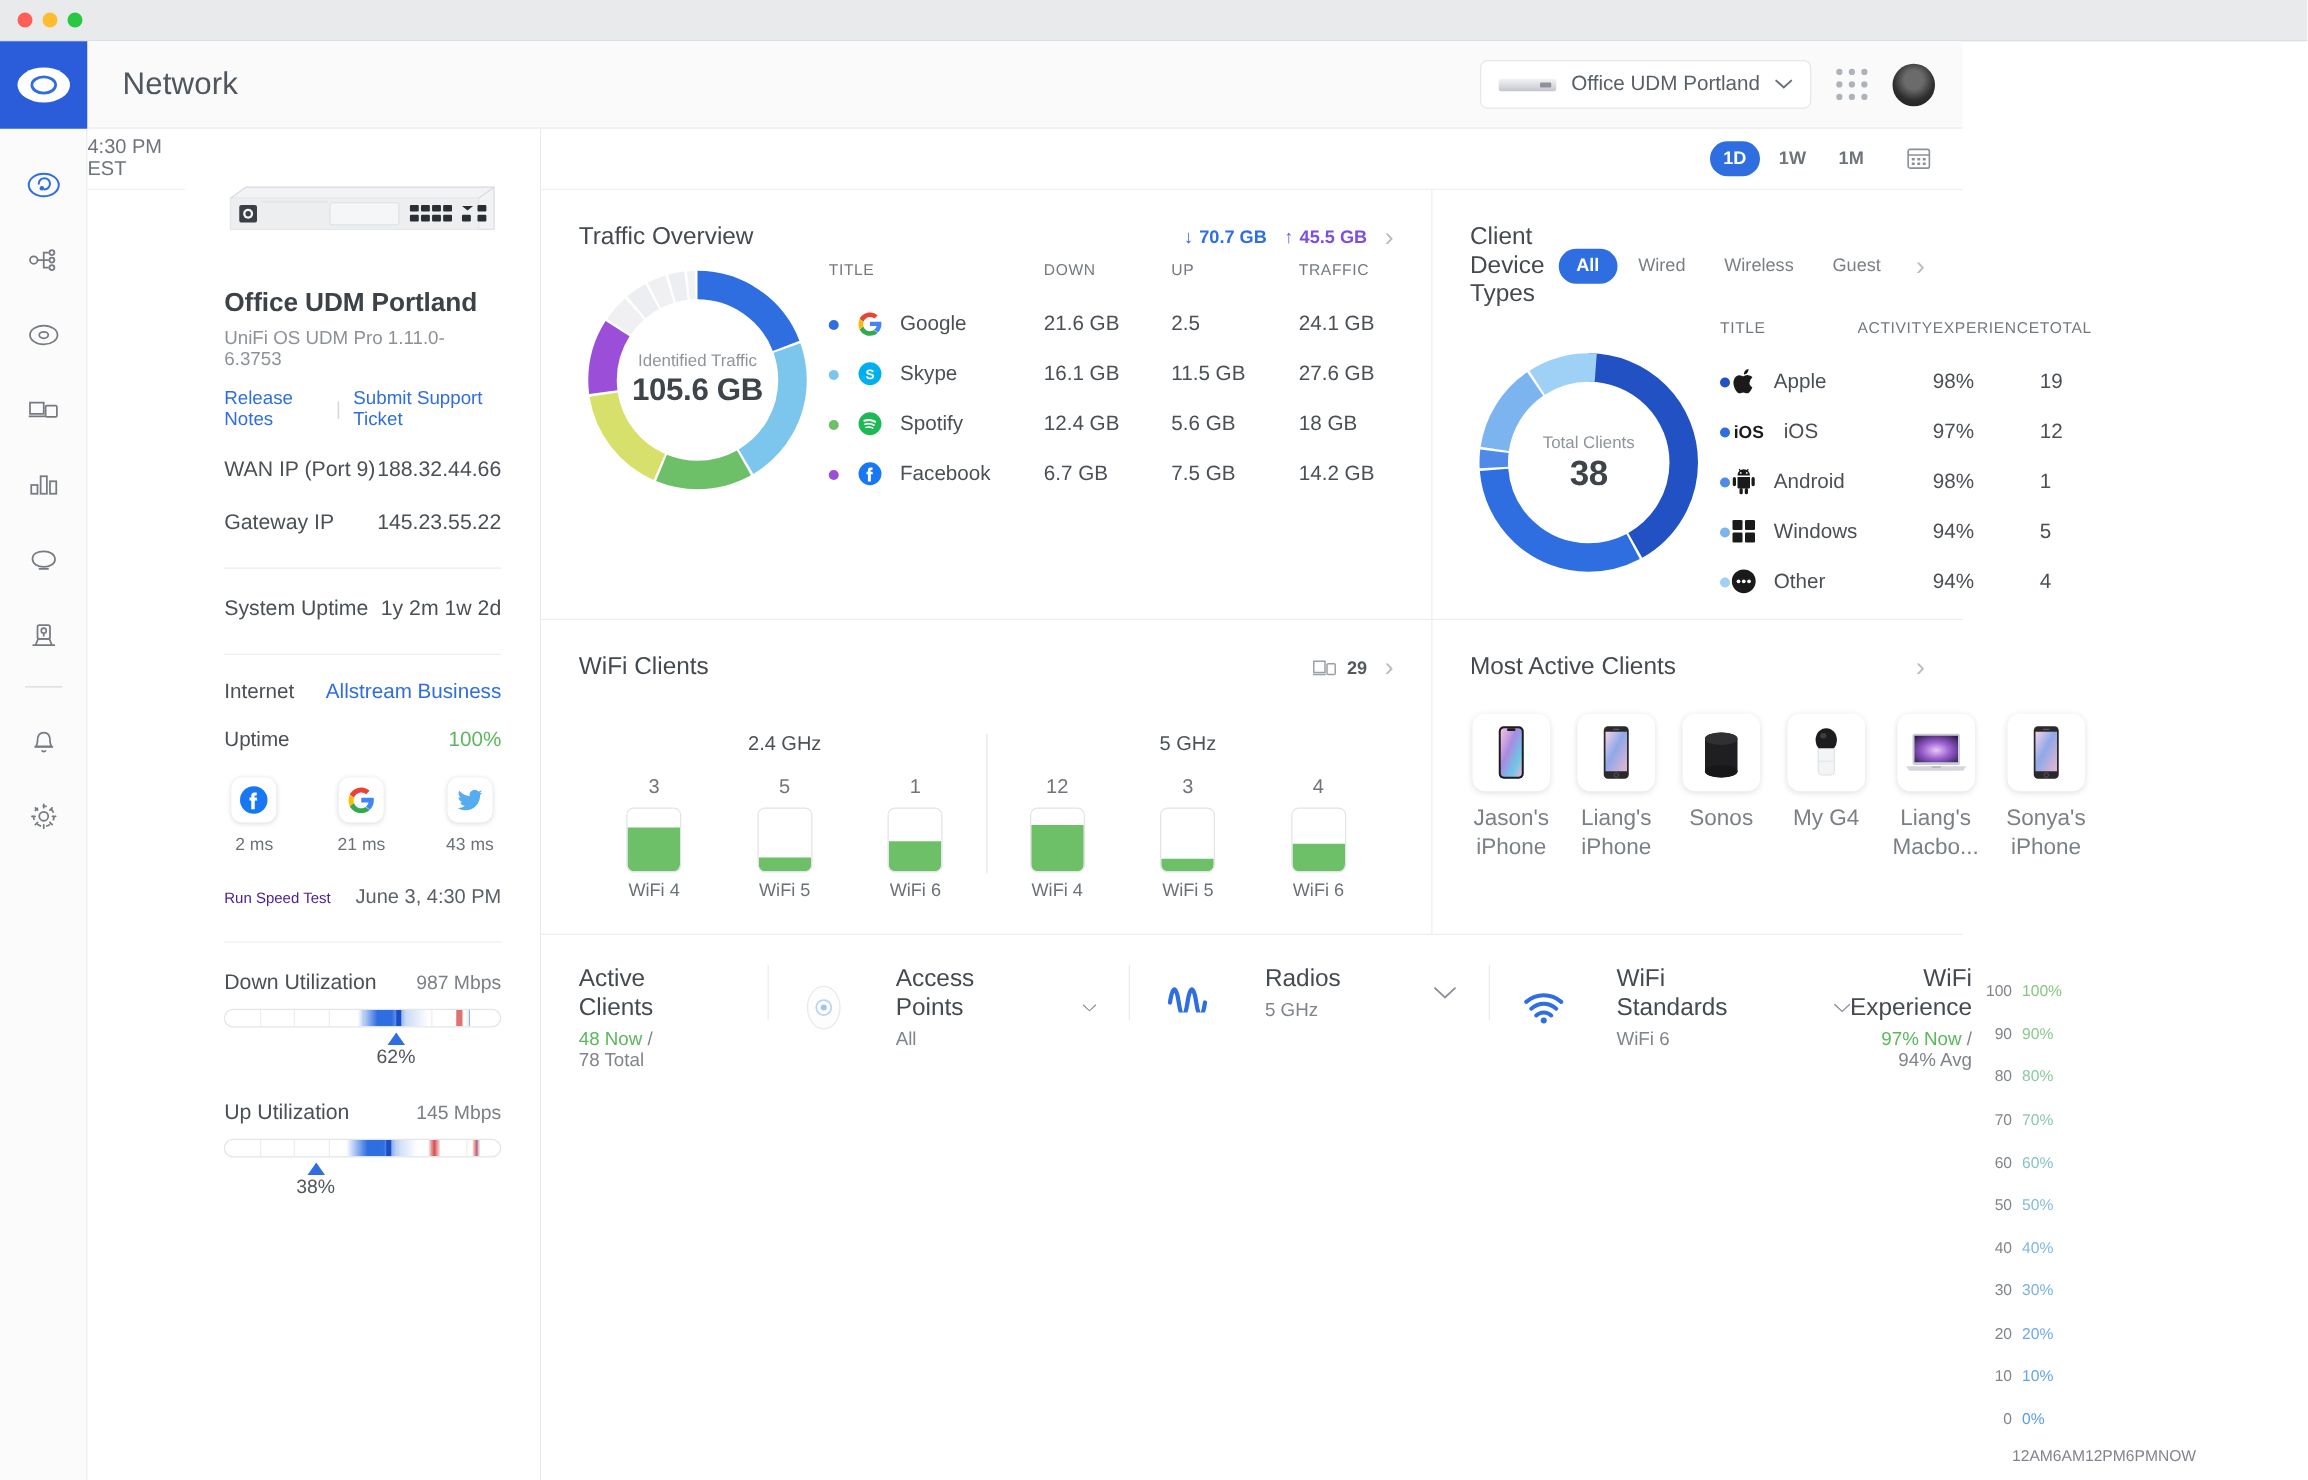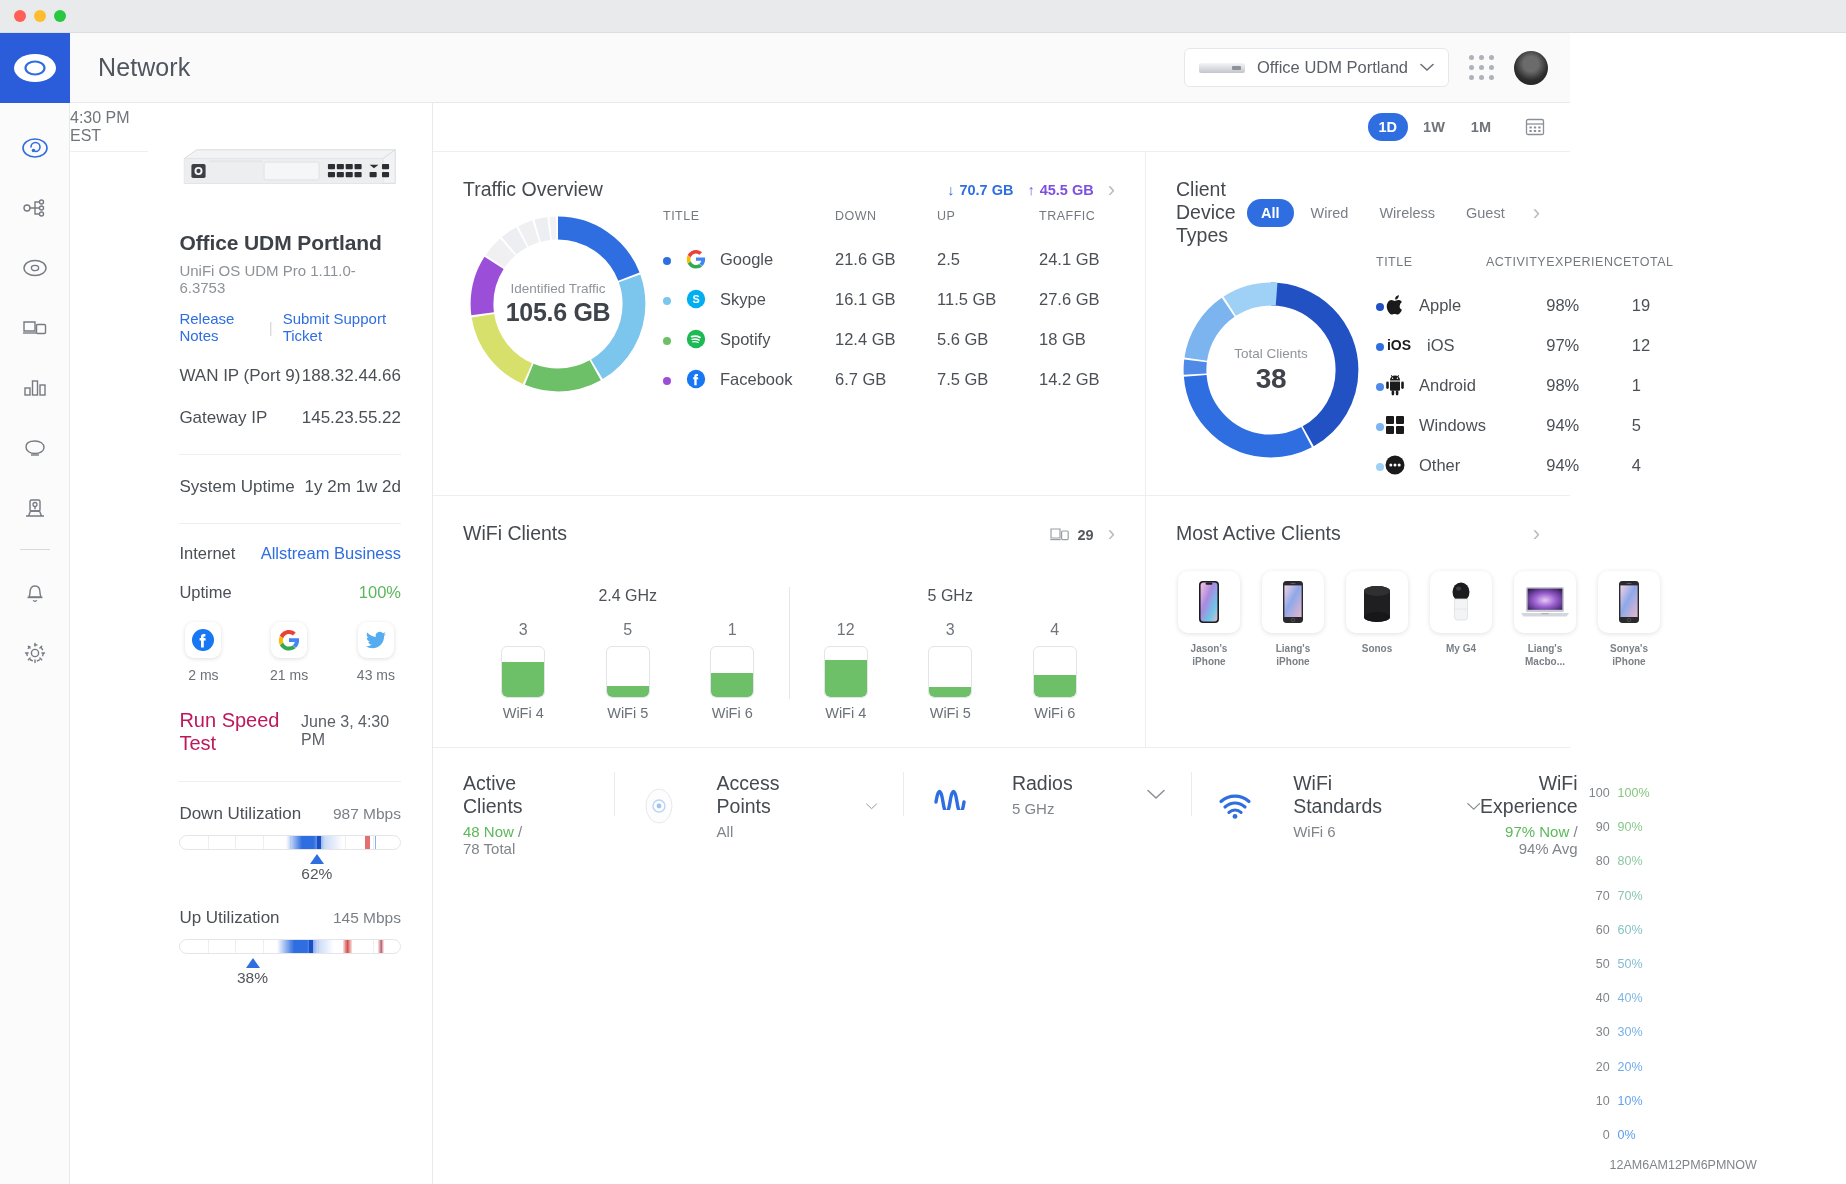--- a/index.html
+++ b/index.html
@@ -121,21 +121,21 @@
   .latency { display: flex; justify-content: space-between; margin-top: 20px; padding: 0 6px; }
   .lat { display: flex; flex-direction: column; align-items: center; gap: 9px; }
   .lat-ico {
     width: 36px; height: 36px; border-radius: 9px; background: #fff;
     box-shadow: 0 1px 4px rgba(0,0,0,.13);
     display: flex; align-items: center; justify-content: center;
   }
   .lat-ms { font-size: 14px; color: #6c7178; }
 
   .speedrow { display: flex; align-items: baseline; justify-content: space-between; margin-top: 26px; }
-  .speed-lnk { font-size: 20px; color: #be185d; cursor: pointer; font-weight: 500; }
+  .speed-lnk { font-size: 12px; color: #4c1d95; cursor: pointer; font-weight: 500; }
   .speed-when { font-size: 16px; color: #5a6068; }
 
   .util { margin-top: 22px; }
   .util-head { display: flex; align-items: baseline; justify-content: space-between; }
   .util-t { font-size: 17px; color: #4b5056; }
   .util-max { font-size: 15.5px; color: #7b8086; }
   .util-bar {
     margin-top: 11px; height: 15px; border-radius: 8px;
     border: 1px solid #e3e5e8; background: #fff;
     position: relative; overflow: hidden;
@@ -234,21 +234,21 @@
   .wifi-div { width: 1px; background: #e4e6e9; align-self: stretch; margin: 0 4px 22px; }
 
   
   .clients { display: flex; gap: 22px; margin-top: 26px; padding: 0 2px; }
   .client { width: 76px; display: flex; flex-direction: column; align-items: center; gap: 10px; cursor: pointer; }
   .client-tile {
     width: 62px; height: 62px; border-radius: 10px; background: #fff;
     box-shadow: 0 1px 5px rgba(0,0,0,.12);
     display: flex; align-items: center; justify-content: center;
   }
-  .client-name { font-size: 10px; color: #7b8086; text-align: center; line-height: 1.28; font-weight: bold; }
+  .client-name { font-size: 18px; color: #7b8086; text-align: center; line-height: 1.28; }
 
   
   .chartcard { flex: 1; display: flex; flex-direction: row; padding: 24px 24px 8px 30px; min-height: 0; }
   .chart-head { display: flex; align-items: flex-start; }
   .ch-block { display: flex; align-items: center; gap: 14px; }
   .ch-t { font-size: 19.5px; color: #454a51; font-weight: 500; }
   .ch-s { font-size: 15px; color: #80858b; margin-top: 5px; }
   .ch-s .g { color: #5cb85c; }
   .ch-ico { width: 42px; height: 42px; display: flex; align-items: center; justify-content: center; }
   .ch-sel { display: flex; align-items: center; gap: 40px; cursor: pointer; }

